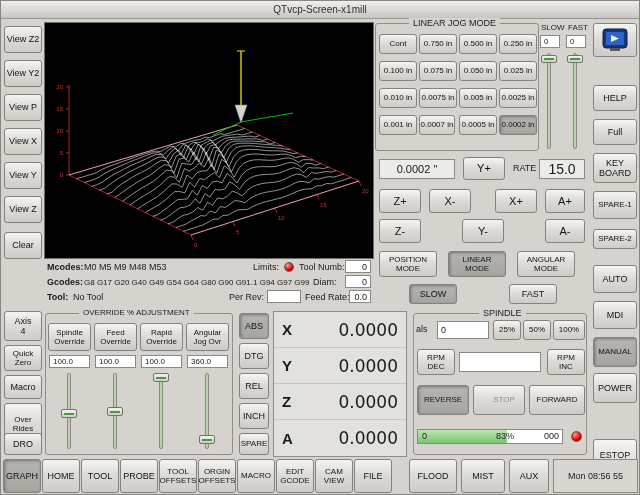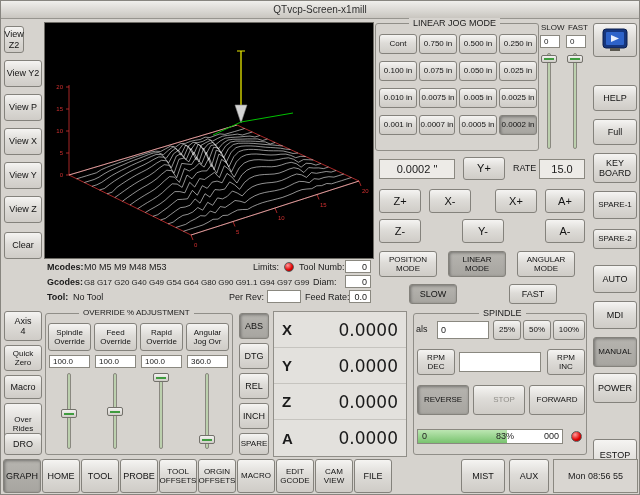--- a/index.html
+++ b/index.html
@@ -39,21 +39,21 @@
 </style>
 </head>
 <body>
 
 <div id="root">
 
   <div class="abs titlebar">
     <span>QTvcp-Screen-x1mill</span>
   </div>
 
-  <div class="abs btn" style="left:3px;top:25px;width:20px;height:27px">View Z2</div>
+  <div class="abs btn" style="left:3px;top:25px;width:38px;height:27px">View Z2</div>
   <div class="abs btn" style="left:3px;top:59px;width:38px;height:27px">View Y2</div>
   <div class="abs btn" style="left:3px;top:93px;width:38px;height:27px">View P</div>
   <div class="abs btn" style="left:3px;top:127px;width:38px;height:27px">View X</div>
   <div class="abs btn" style="left:3px;top:161px;width:38px;height:27px">View Y</div>
   <div class="abs btn" style="left:3px;top:195px;width:38px;height:27px">View Z</div>
   <div class="abs btn" style="left:3px;top:231px;width:38px;height:27px">Clear</div>
 
   <div class="abs plot" style="left:43px;top:21px;width:330px;height:237px">
     <svg id="plot-svg" width="328" height="235">
         <line x1="24" y1="152" x2="146" y2="212" stroke="#d03030" stroke-width="0.8"></line>
@@ -158,21 +158,21 @@
   <span class="abs lbl sm" style="left:567px;top:22px">FAST</span>
   <div class="abs entry sm" style="left:565px;top:34px;width:20px;height:13px">0</div>
   <div class="abs track" style="left:572px;top:52px;width:4px;height:96px"></div>
   <div class="abs handle" style="left:566px;top:54px;width:16px;height:8px">
       <div class="hl"></div>
     </div>
 
   <div class="abs display" style="left:378px;top:158px;width:76px;height:20px;font-size:11px">0.0002 "</div>
   <div class="abs btn" style="left:462px;top:156px;width:42px;height:23px;font-size:11px">Y+</div>
   <span class="abs lbl" style="left:512px;top:162px">RATE</span>
-  <div class="abs display" style="left:538px;top:158px;width:46px;height:20px;font-size:11px">15.0</div>
+  <div class="abs display" style="left:538px;top:158px;width:46px;height:20px;font-size:14px">15.0</div>
 
   <div class="abs btn" style="left:378px;top:188px;width:42px;height:24px;font-size:11px">Z+</div>
   <div class="abs btn" style="left:428px;top:188px;width:42px;height:24px;font-size:11px">X-</div>
   <div class="abs btn" style="left:494px;top:188px;width:42px;height:24px;font-size:11px">X+</div>
   <div class="abs btn" style="left:544px;top:188px;width:40px;height:24px;font-size:11px">A+</div>
 
   <div class="abs btn" style="left:378px;top:218px;width:42px;height:24px;font-size:11px">Z-</div>
   <div class="abs btn" style="left:461px;top:218px;width:42px;height:24px;font-size:11px">Y-</div>
   <div class="abs btn" style="left:544px;top:218px;width:40px;height:24px;font-size:11px">A-</div>
 
@@ -311,17 +311,18 @@
 OFFSETS</div>
   <div class="abs btn sm" style="left:197px;top:458px;width:38px;height:34px">ORGIN
 OFFSETS</div>
   <div class="abs btn sm" style="left:236px;top:458px;width:38px;height:34px">MACRO</div>
   <div class="abs btn sm" style="left:275px;top:458px;width:38px;height:34px">EDIT
 GCODE</div>
   <div class="abs btn" style="left:353px;top:458px;width:38px;height:34px">FILE</div>
   <div class="abs btn sm" style="left:314px;top:458px;width:38px;height:34px">CAM
 VIEW</div>
 
+  <div class="abs btn" style="left:408px;top:458px;width:48px;height:34px">FLOOD</div>
   <div class="abs btn" style="left:460px;top:458px;width:44px;height:34px">MIST</div>
   <div class="abs btn" style="left:508px;top:458px;width:40px;height:34px">AUX</div>
   <div class="abs display" style="left:552px;top:458px;width:85px;height:34px;background:#d9d6d1">Mon 08:56 55</div>
 
 </div>
 
 </body></html>

